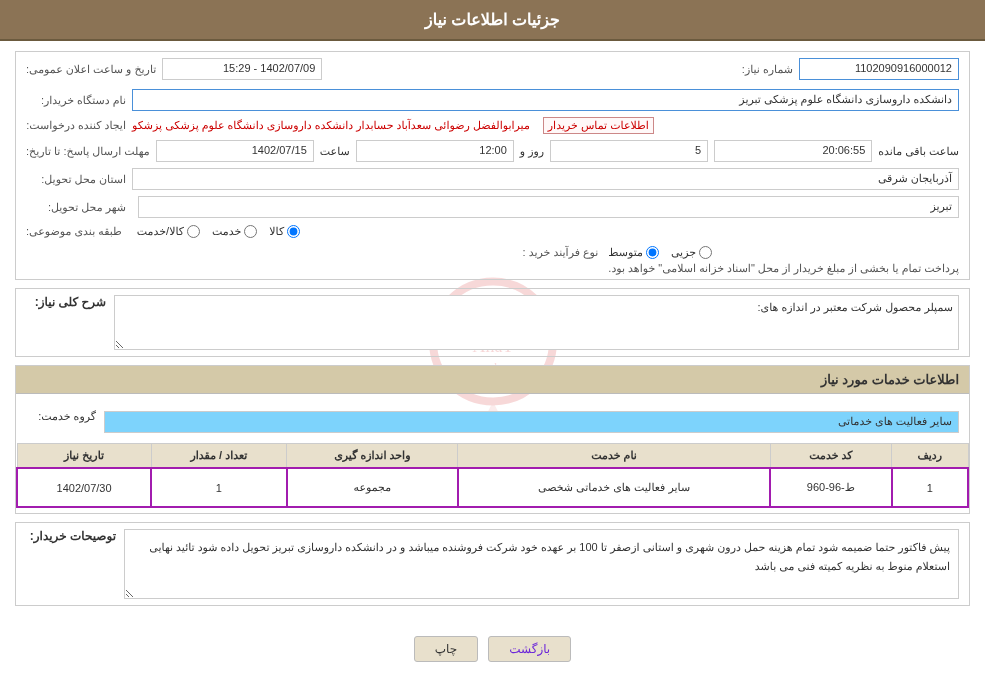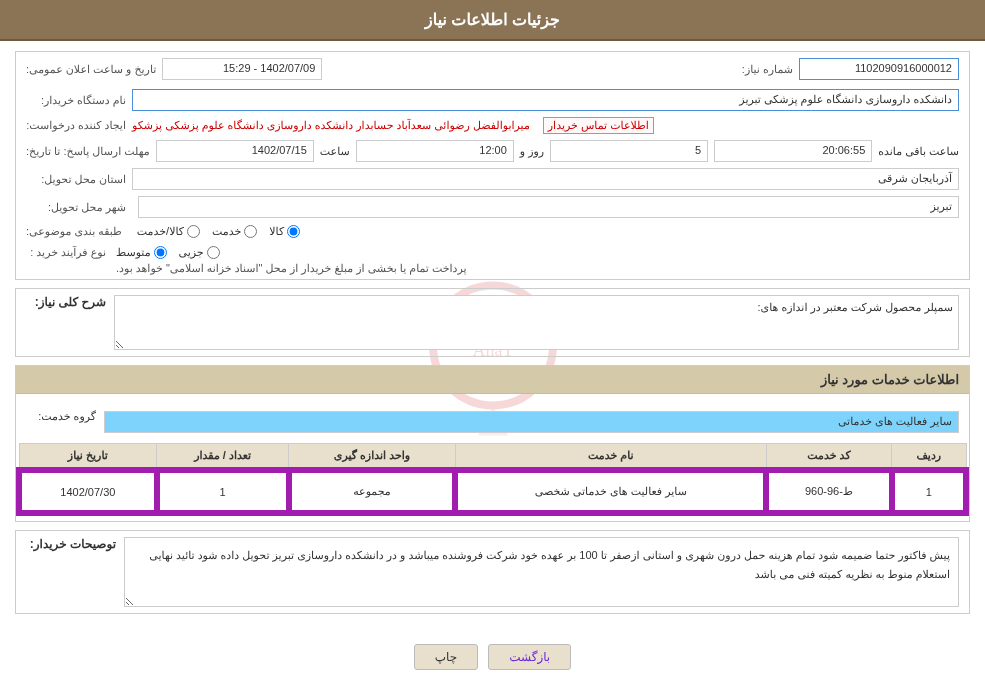--- a/index.html
+++ b/index.html
@@ -76,20 +76,21 @@
       gap: 3px;
       flex-direction: row-reverse;
       font-size: 11px;
     }
     .purchase-type-row {
       display: flex;
       flex-direction: row-reverse;
       align-items: flex-start;
       gap: 10px;
       padding: 4px 10px;
+      justify-content: flex-end;
     }
     .purchase-type-row .label {
       font-size: 11px;
       color: #555;
       min-width: 80px;
       text-align: right;
     }
     .purchase-type-content {
       display: flex;
       flex-direction: column;
@@ -153,21 +154,21 @@
       margin: 5px 0;
     }
     .services-table th {
       background: #e8e0cc;
       border: 1px solid #ccc;
       padding: 5px 8px;
       text-align: center;
       font-weight: bold;
     }
     .services-table td {
-      border: 6px solid #a21caf;
+      border: 2px solid #a21caf;
       padding: 12px 8px;
       text-align: center;
       background: #fff;
     }
     .services-table tr:nth-child(even) td {
       background: #f9f7f2;
     }
     .notes-box {
       border: 1px solid #ccc;
       min-height: 70px;

